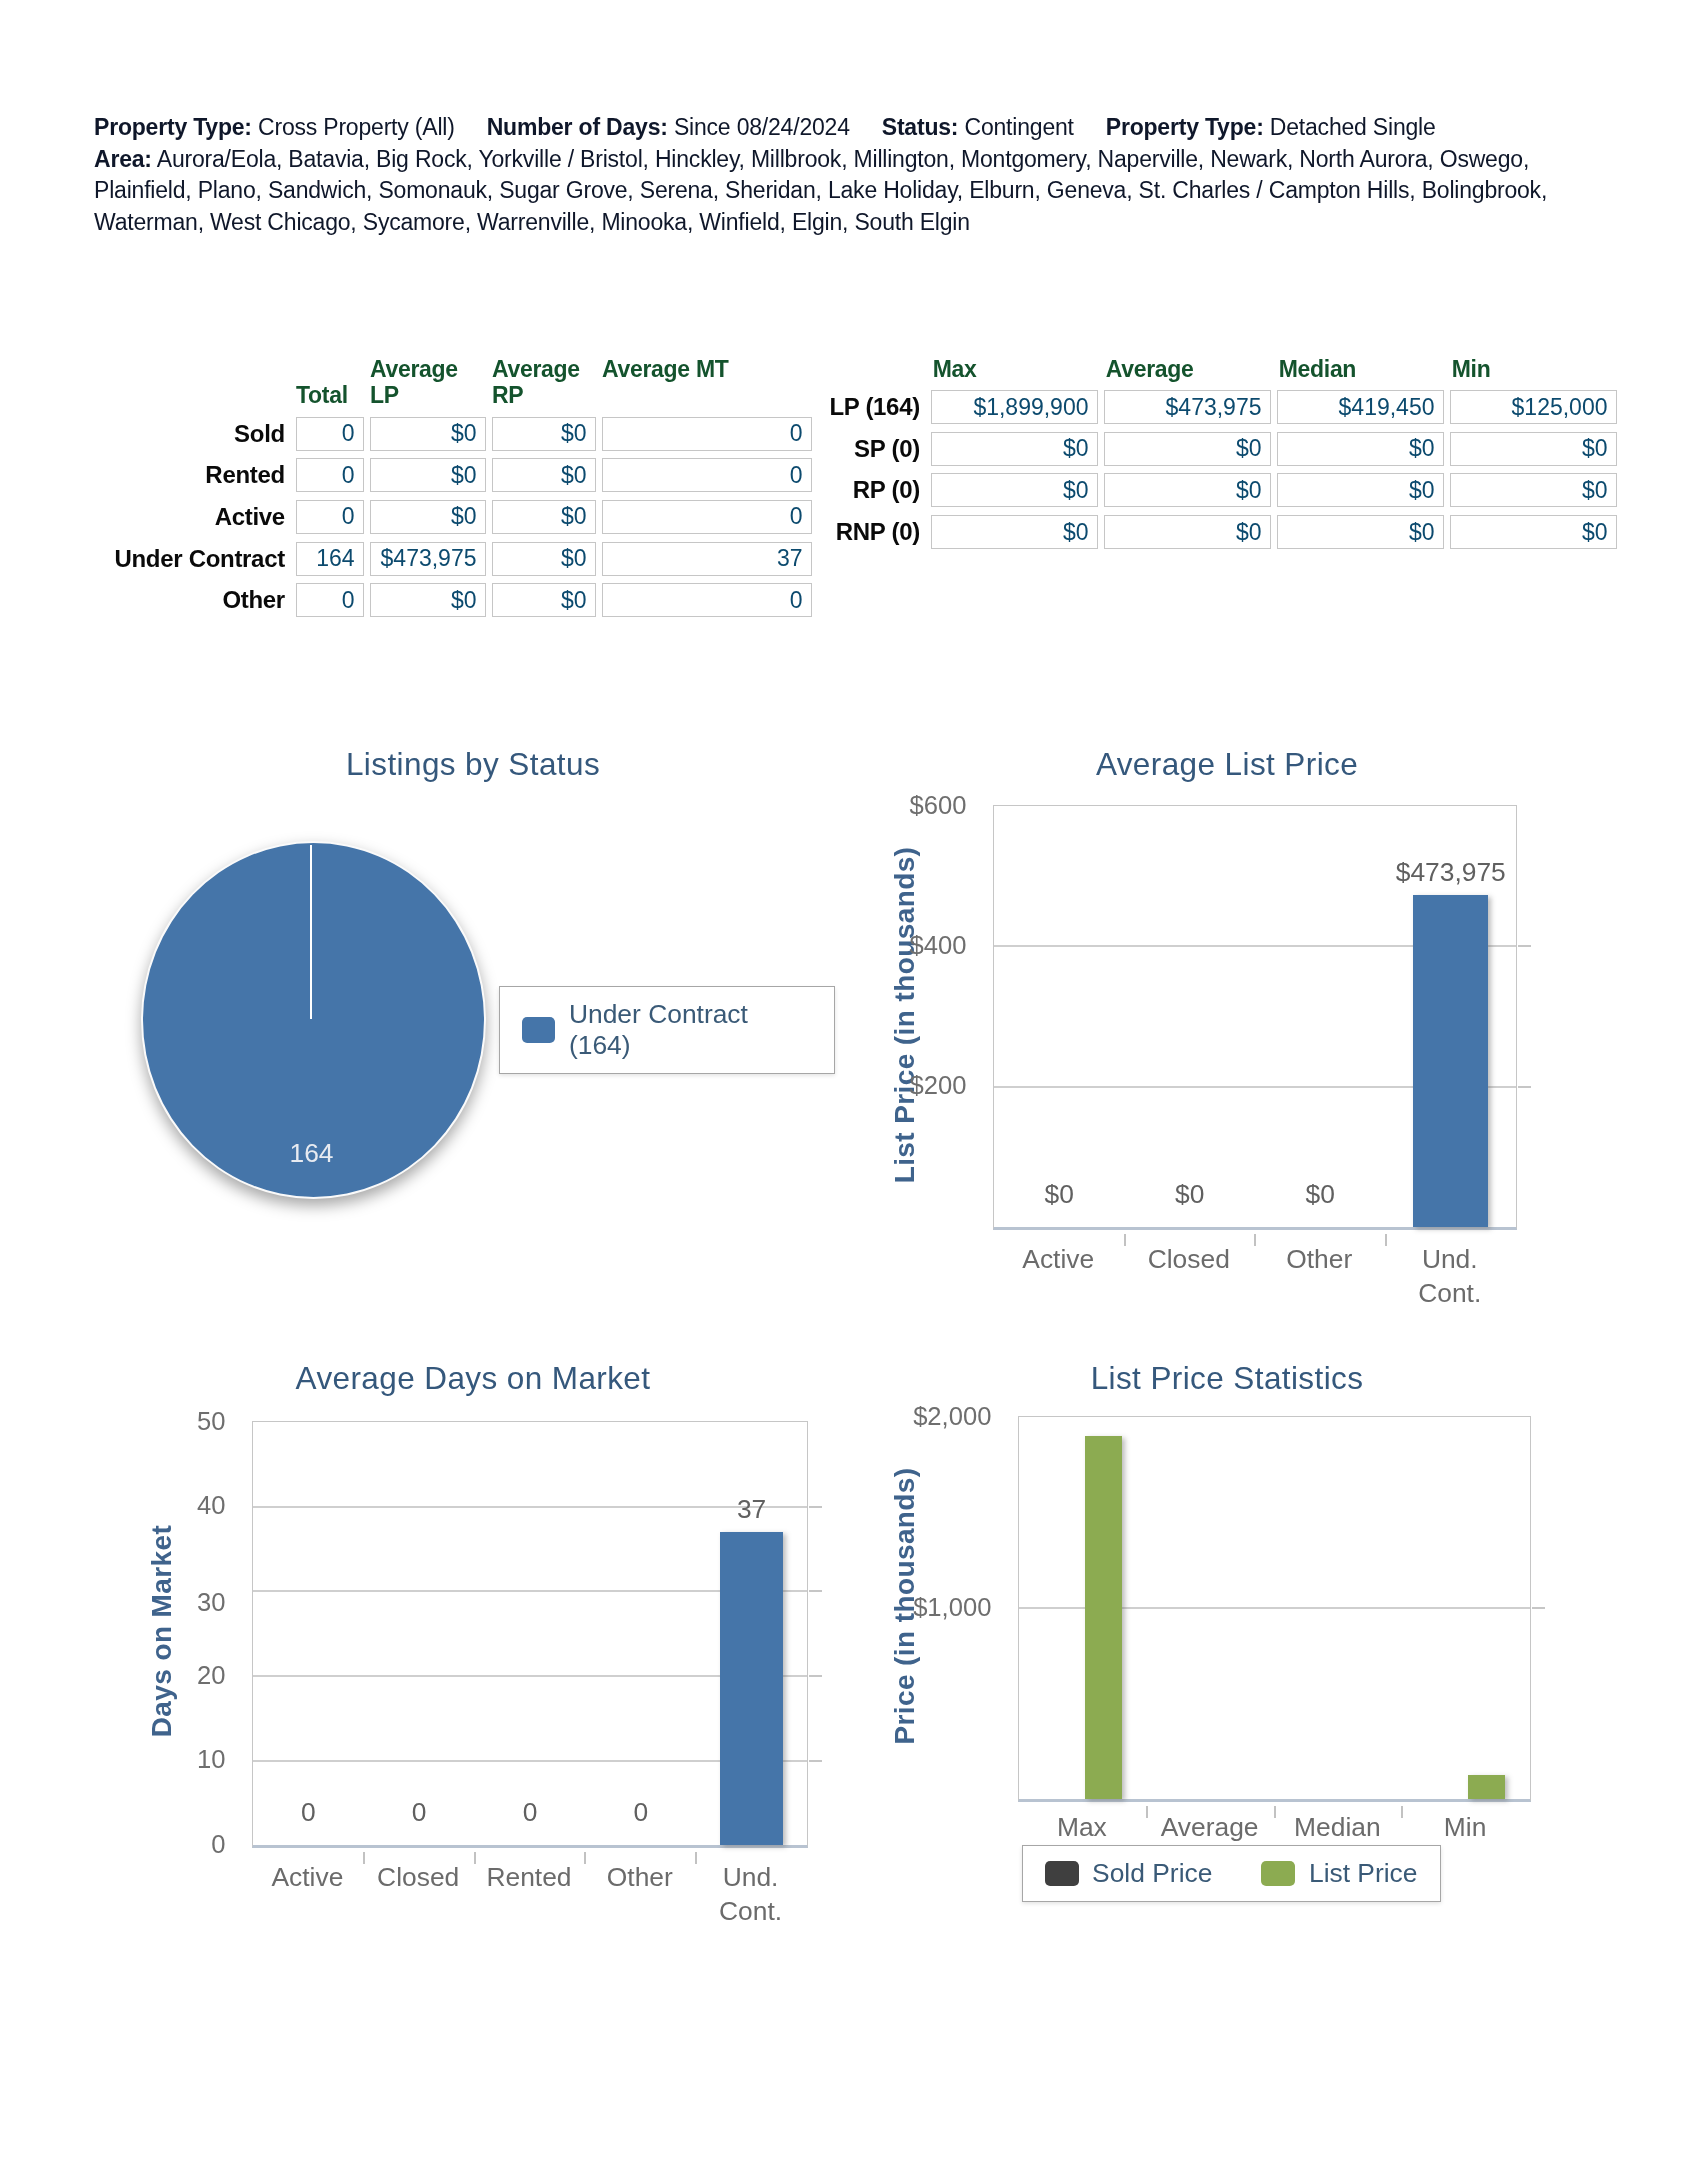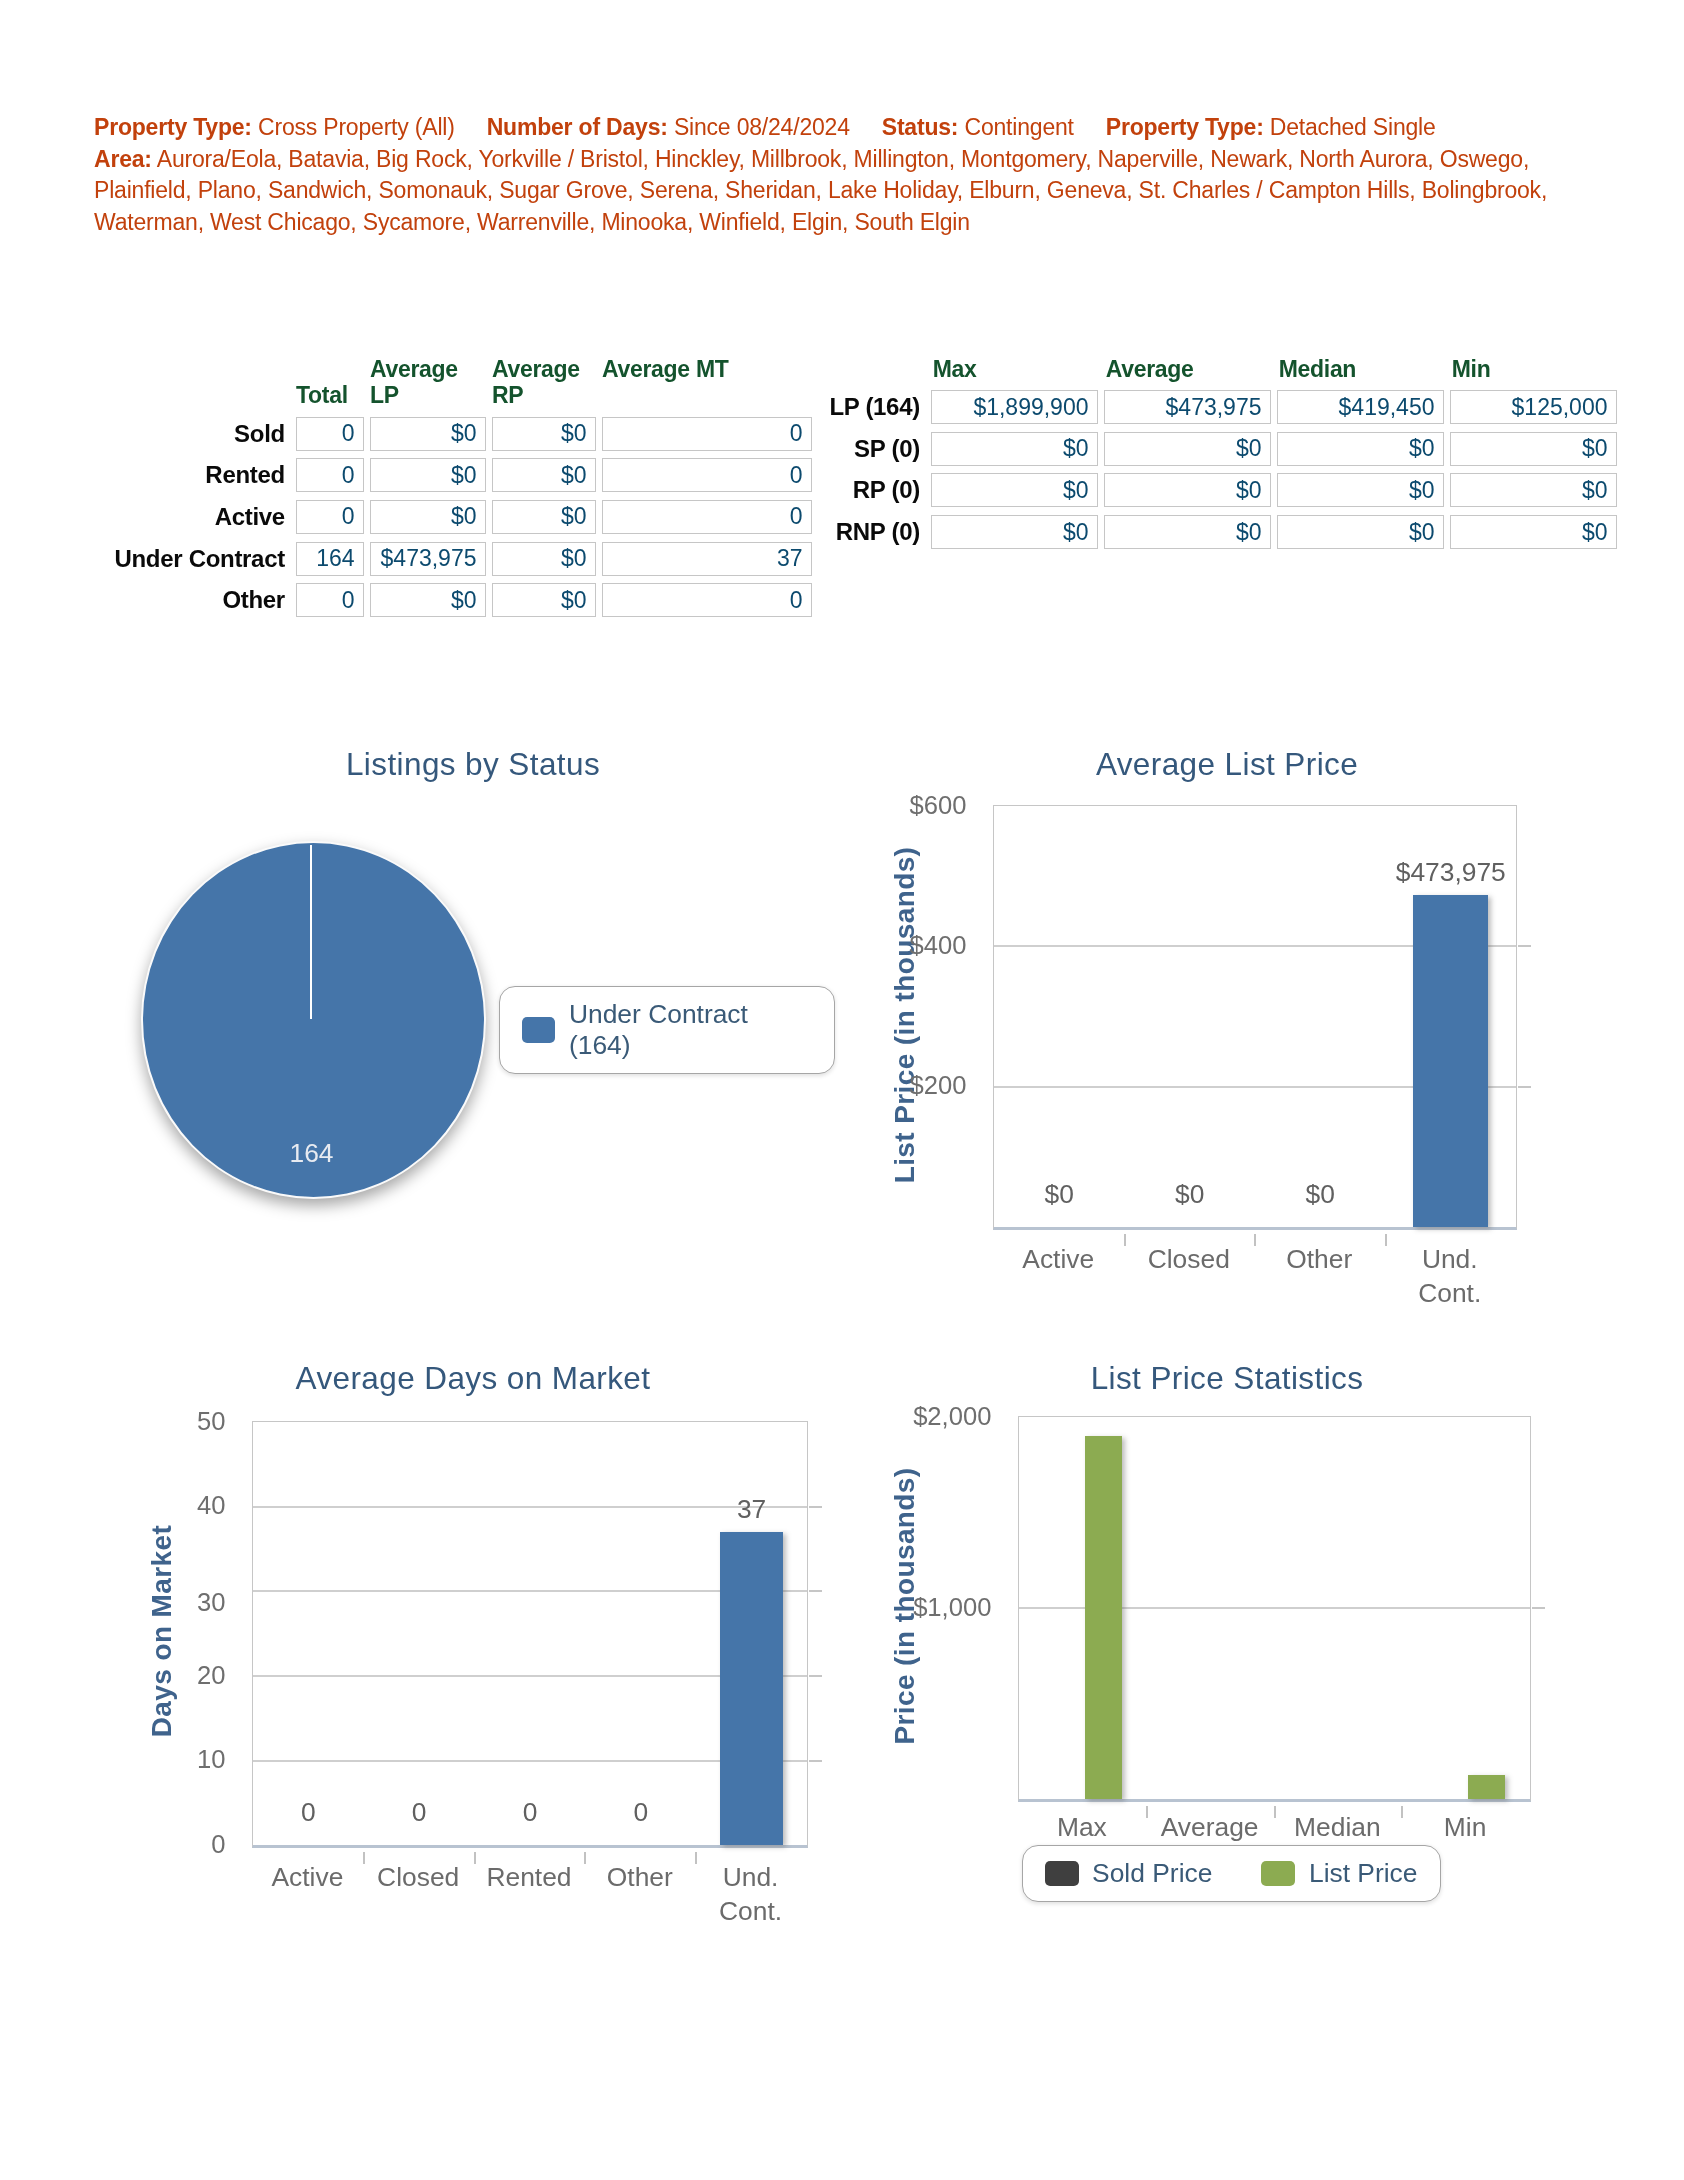--- a/index.html
+++ b/index.html
@@ -1,21 +1,21 @@
 <!DOCTYPE html>
 <html style="font-size:13.6px"><head>
 <meta charset="utf-8">
 <style>
   html,body{margin:0;padding:0;background:#fff;}
   #page{position:relative;width:1685px;height:2181px;background:#fff;
         font-family:"Liberation Sans",sans-serif;color:#111;overflow:hidden;}
 
   
   #header-block{position:absolute;left:94px;top:112px;width:1533px;
-                font-size:23px;line-height:31.5px;letter-spacing:-0.2px;color:#c2410c;}
+                font-size:23px;line-height:31.5px;letter-spacing:-0.2px;color:#0f172a;}
   #header-line1 .hseg{margin-right:32px;white-space:nowrap;}
   .hlabel{font-weight:bold;}
 
   
   .rpt-table{position:absolute;display:grid;column-gap:6px;row-gap:7.7px;align-items:center;}
   #status-table{left:92px;top:356px;grid-template-columns:198px 68px 116px 104px 210px;}
   #price-table{left:808px;top:356px;grid-template-columns:117px 167px 167px 167px 167px;}
   .col-h{font-weight:bold;font-size:23px;line-height:26.4px;letter-spacing:-0.3px;color:#14532d;}
   .col-h.end{align-self:end;}
   .col-h.start{align-self:start;}
@@ -41,21 +41,21 @@
   .cats{position:absolute;left:0;top:0;width:100%;height:100%;display:flex;align-items:flex-end;}
   .cat-cell{flex:1;display:flex;flex-direction:column;align-items:center;justify-content:flex-end;height:100%;}
   .vbar{box-shadow:3.4px 1.7px 5.1px rgba(90,90,90,0.4);}
   .val-label{font-size:26.4px;color:#606060;margin-bottom:6.8px;white-space:nowrap;}
   .bar-group{display:flex;align-items:flex-end;gap:3.4px;}
   .catnames{position:absolute;display:flex;}
   .cat-label{flex:1;text-align:center;font-size:26.4px;line-height:34px;color:#6b6b6b;white-space:pre-line;}
   .y-title{position:absolute;transform:rotate(-90deg);font-weight:bold;font-size:28px;
            color:#3f638c;text-align:center;white-space:nowrap;letter-spacing:0.4px;}
   .legend-box{display:inline-flex;align-items:center;gap:13.6px;border:1.7px solid #a6a6a6;
-              border-radius:16px;background:#fff;padding:12px 22px;font-size:26.4px;
+              border-radius:0;background:#fff;padding:12px 22px;font-size:26.4px;
               color:#3a5a77;box-shadow:0 1.7px 4.3px rgba(0,0,0,0.12);}
   .legend-entry{display:inline-flex;align-items:center;gap:13.6px;}
   .swatch{width:34px;height:25.6px;border-radius:5.1px;display:inline-block;}
 
   
   #chart-pie{left:111px;top:739px;width:724px;height:562px;}
   .pie{position:absolute;left:30px;top:102px;width:341px;height:354px;border-radius:50%;
        border:2.6px solid #fafafa;box-shadow:0 6.8px 15.3px rgba(0,0,0,0.35);}
   .pie-line{position:absolute;left:199px;top:106px;width:1.7px;height:174px;background:#fff;}
   .pie-label{position:absolute;left:30px;top:399px;width:341px;text-align:center;

